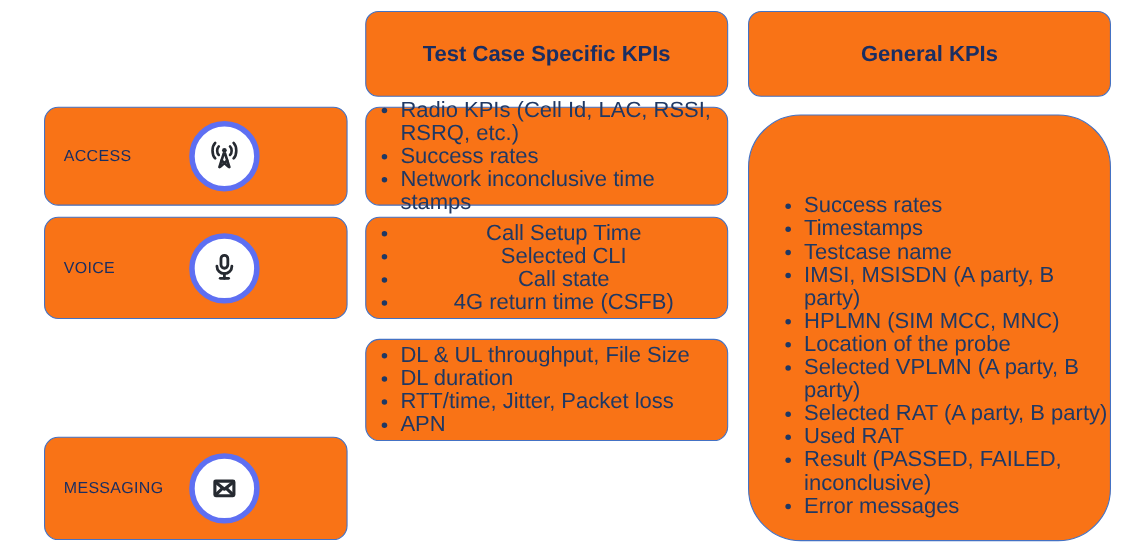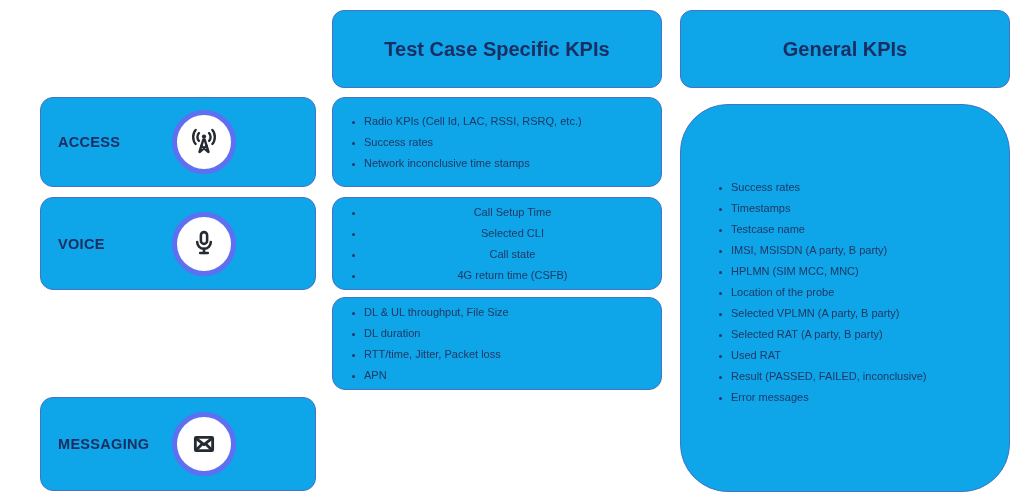--- a/index.html
+++ b/index.html
@@ -7,21 +7,21 @@
     position: relative;
     width: 1024px;
     height: 495px;
     background: #ffffff;
     font-family: "Liberation Sans", sans-serif;
     overflow: hidden;
   }
   .box {
     position: absolute;
     box-sizing: border-box;
-    background: #0ea5e9;
+    background: #f97316;
     border: 1.5px solid #4472c4;
     border-radius: 13px;
   }
   .title-box {
     top: 10px;
     height: 78px;
     border-radius: 12px;
     display: flex;
     align-items: center;
     justify-content: center;
@@ -33,21 +33,21 @@
   }
   
   .cat-box {
     left: 40px;
     width: 276px;
     display: flex;
     align-items: center;
   }
   .cat-label {
     font-size: 14.5px;
-    font-weight: bold;
+    font-weight: normal;
     color: #1a2e62;
     letter-spacing: 0.3px;
     padding-left: 17px;
     flex: 0 0 auto;
   }
   .icon-ring {
     position: absolute;
     left: 131px;
     top: 50%;
     transform: translateY(-50%);
@@ -67,21 +67,21 @@
     width: 330px;
     display: flex;
     flex-direction: column;
     justify-content: center;
   }
   .kpi-box ul {
     margin: 0;
     padding-left: 31px;
   }
   .kpi-box li, .general-box li {
-    font-size: 11px;
+    font-size: 20px;
     color: #1f3864;
     line-height: 21px;
   }
   li::marker { color: #1f3864; font-size: 0.85em; }
   
   .general-box {
     left: 680px;
     top: 104px;
     width: 330px;
     height: 388px;
@@ -89,21 +89,21 @@
     padding-top: 72px;
     box-sizing: border-box;
   }
   .general-box ul {
     margin: 0;
     padding-left: 50px;
   }
   
   .row-1 { top: 97px;  height: 90px; }
   .row-2 { top: 197px; height: 93px; text-align: center; }
-  .row-3 { top: 297px; height: 93px; }
+  .row-3 { top: 308px; height: 93px; }
   .row-4 { top: 397px; height: 94px; }
   .col-specific { left: 332px; width: 330px; }
   .col-general  { left: 680px; width: 330px; text-align: right; }
 </style>
 </head>
 <body>
 
 <div class="canvas">
 
   <div class="box title-box col-specific">

